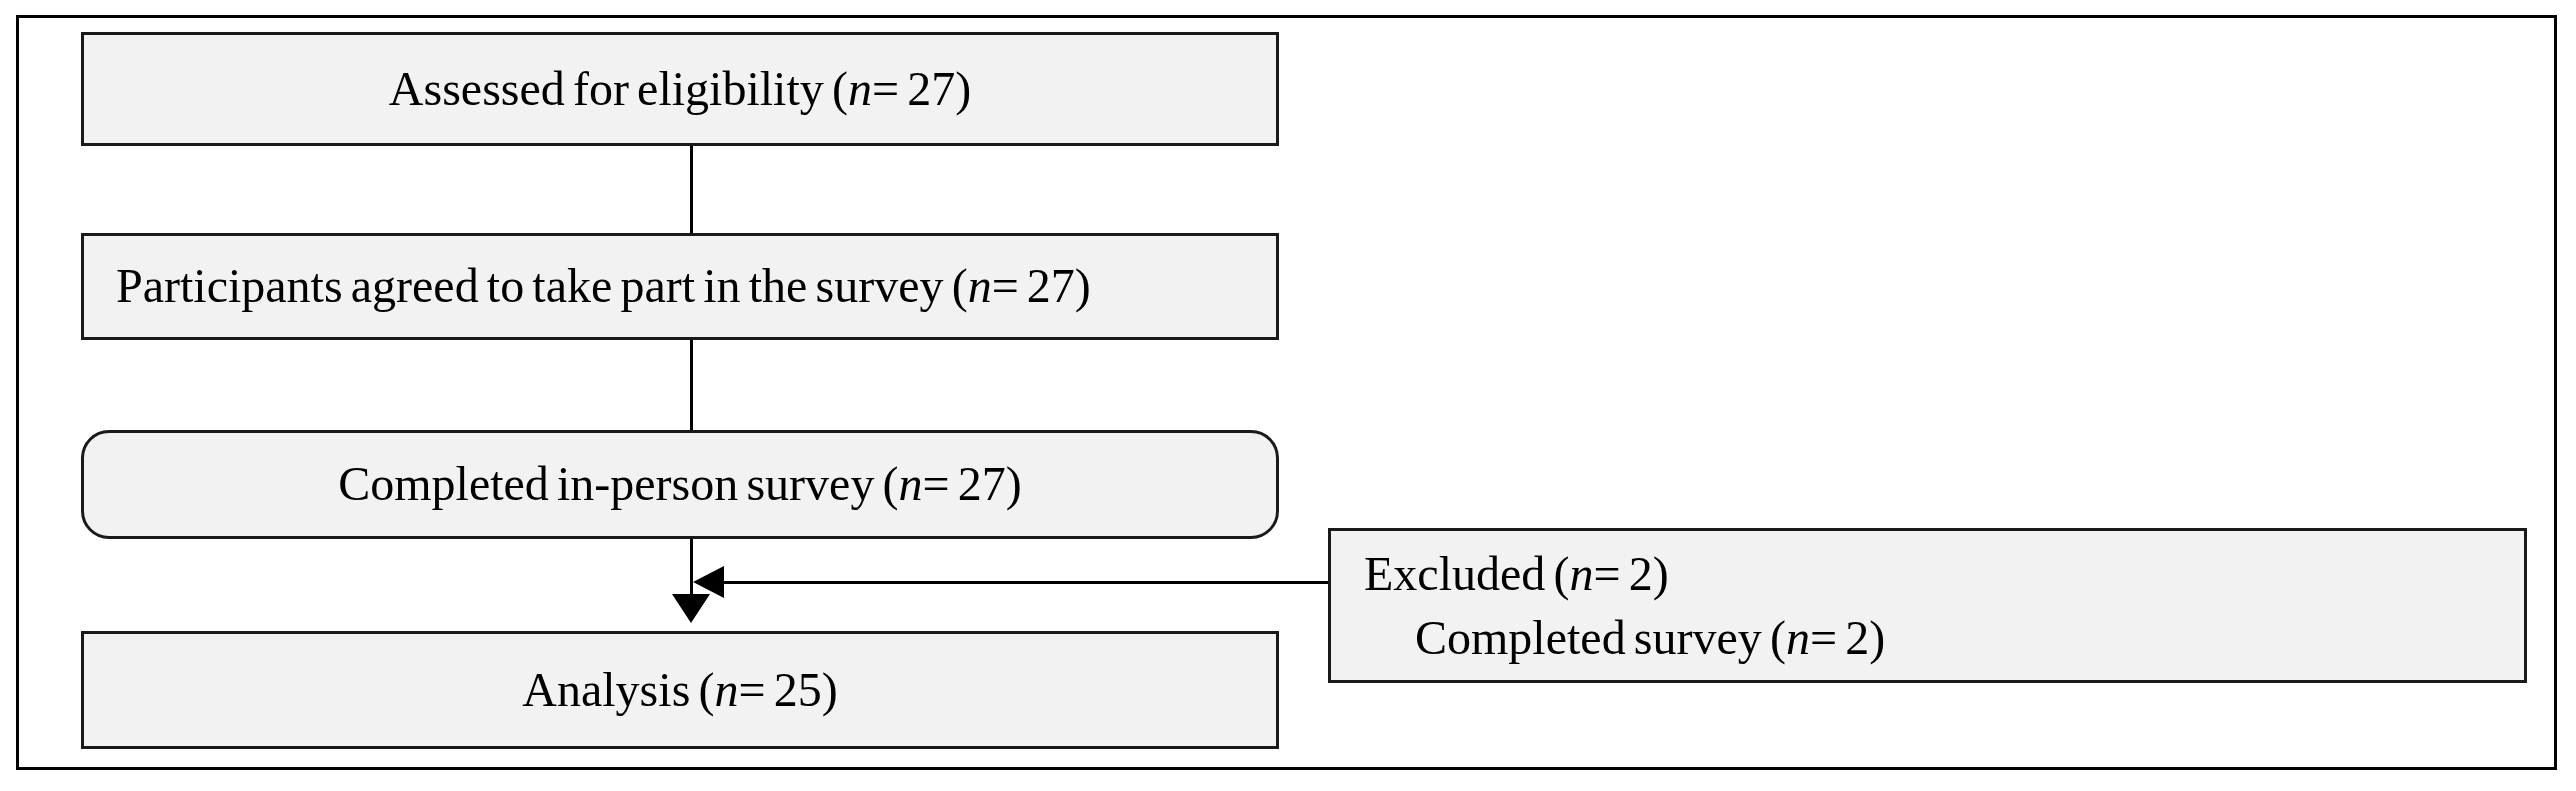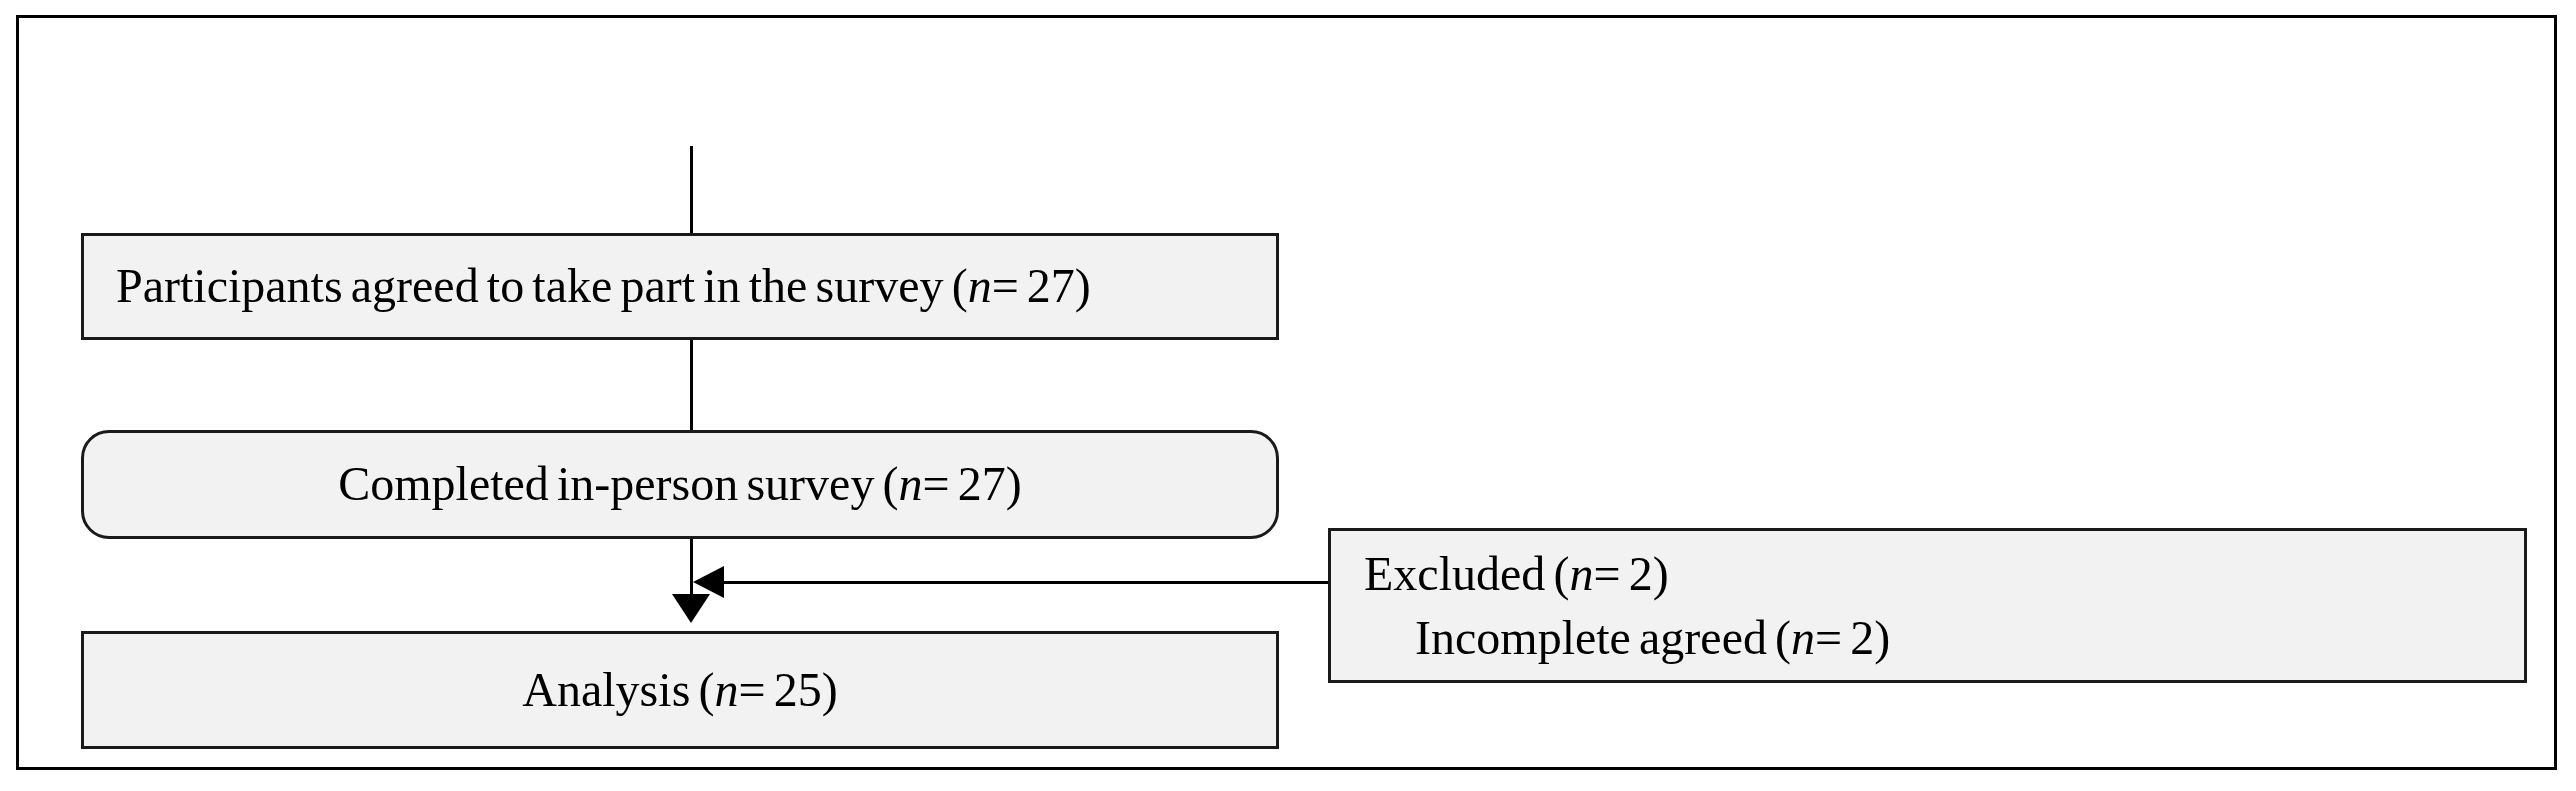--- a/index.html
+++ b/index.html
@@ -57,32 +57,35 @@
 
   <div class="frame"></div>
 
   <div class="vline vline-1"></div>
   <div class="vline vline-2"></div>
   <div class="vline vline-3"></div>
   <div class="hline"></div>
   <div class="arrow-down"></div>
   <div class="arrow-left"></div>
 
+  <div class="flow-box box-assessed">
+    <span><span>Assessed for eligibility (</span><span class="n-ital">n</span><span>= 27)</span></span>
+  </div>
 
   <div class="flow-box box-agreed">
     <span><span>Participants agreed to take part in the survey (</span><span class="n-ital">n</span><span>= 27)</span></span>
   </div>
 
   <div class="flow-box box-completed">
     <span><span>Completed in-person survey (</span><span class="n-ital">n</span><span>= 27)</span></span>
   </div>
 
   <div class="flow-box box-analysis">
     <span><span>Analysis (</span><span class="n-ital">n</span><span>= 25)</span></span>
   </div>
 
   <div class="side-box">
     <div><span>Excluded (</span><span class="n-ital">n</span><span>= 2)</span></div>
-    <div class="side-line2"><span>Incomplete agreed (</span><span class="n-ital">n</span><span>= 2)</span></div>
+    <div class="side-line2"><span>Completed survey (</span><span class="n-ital">n</span><span>= 2)</span></div>
   </div>
 
 </div>
 
 
 </body></html>

